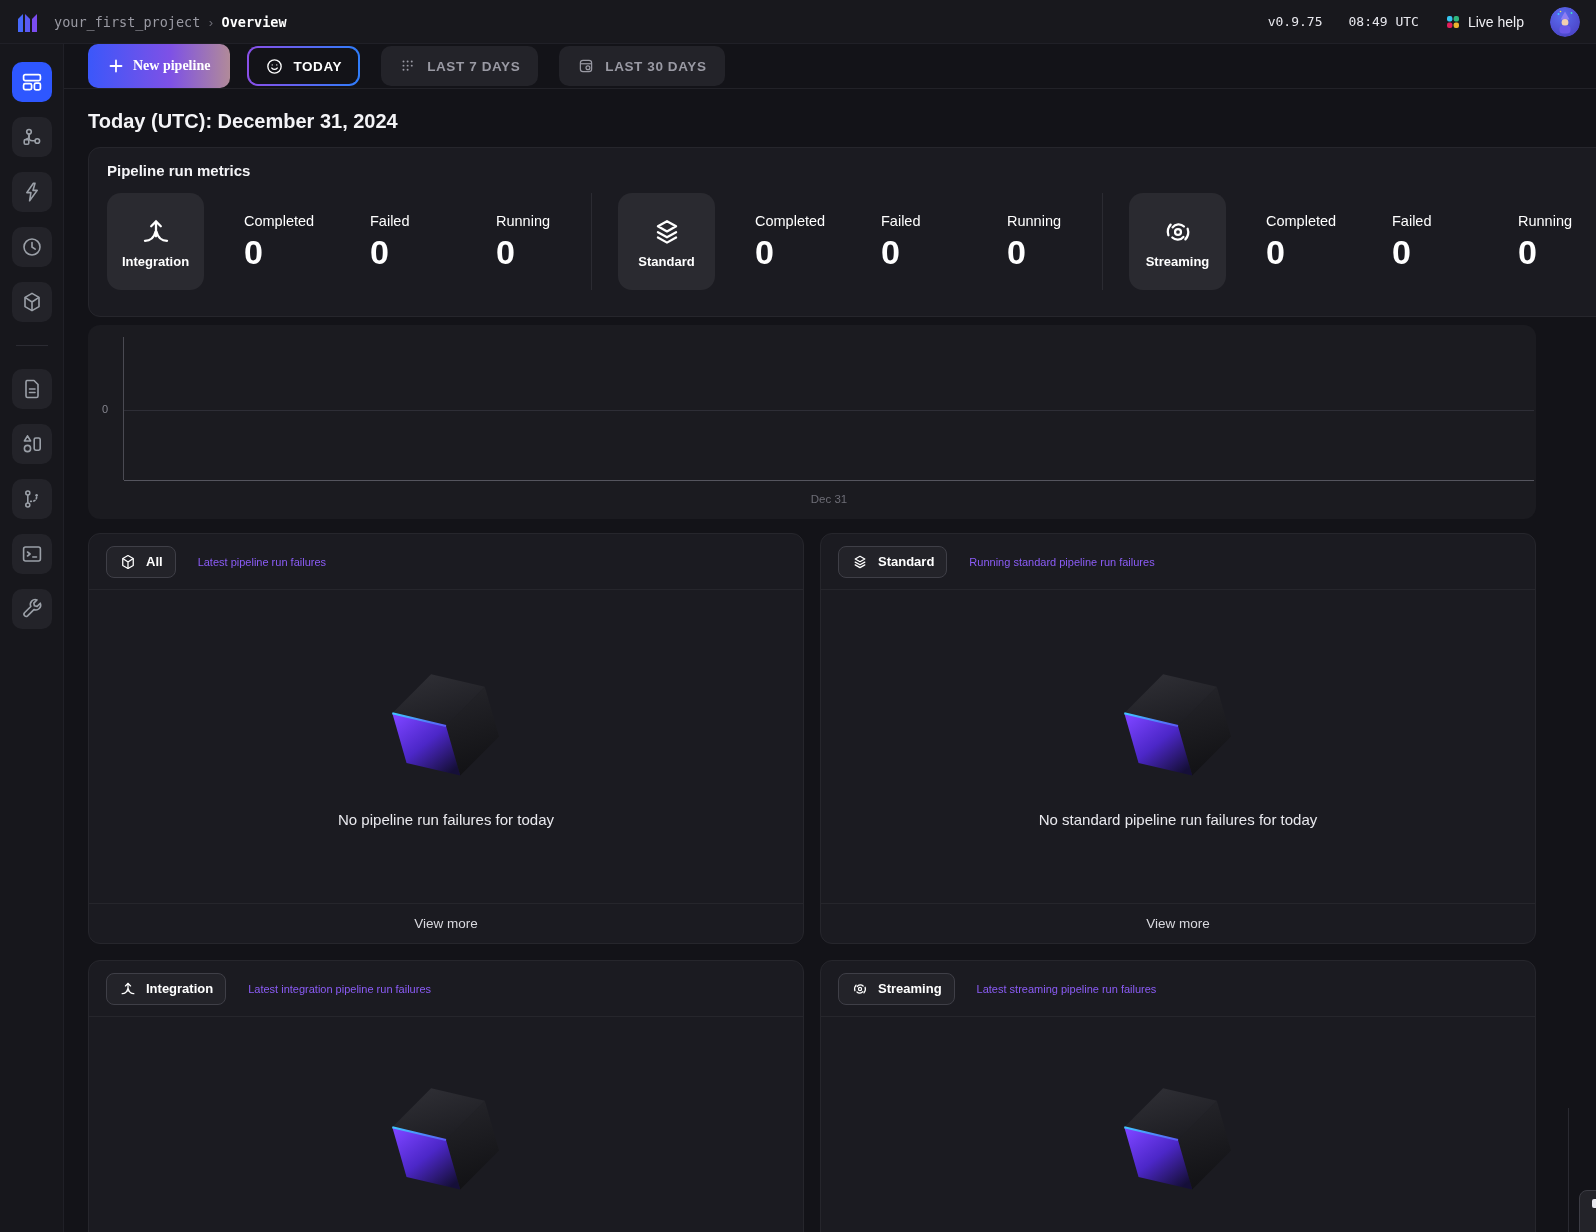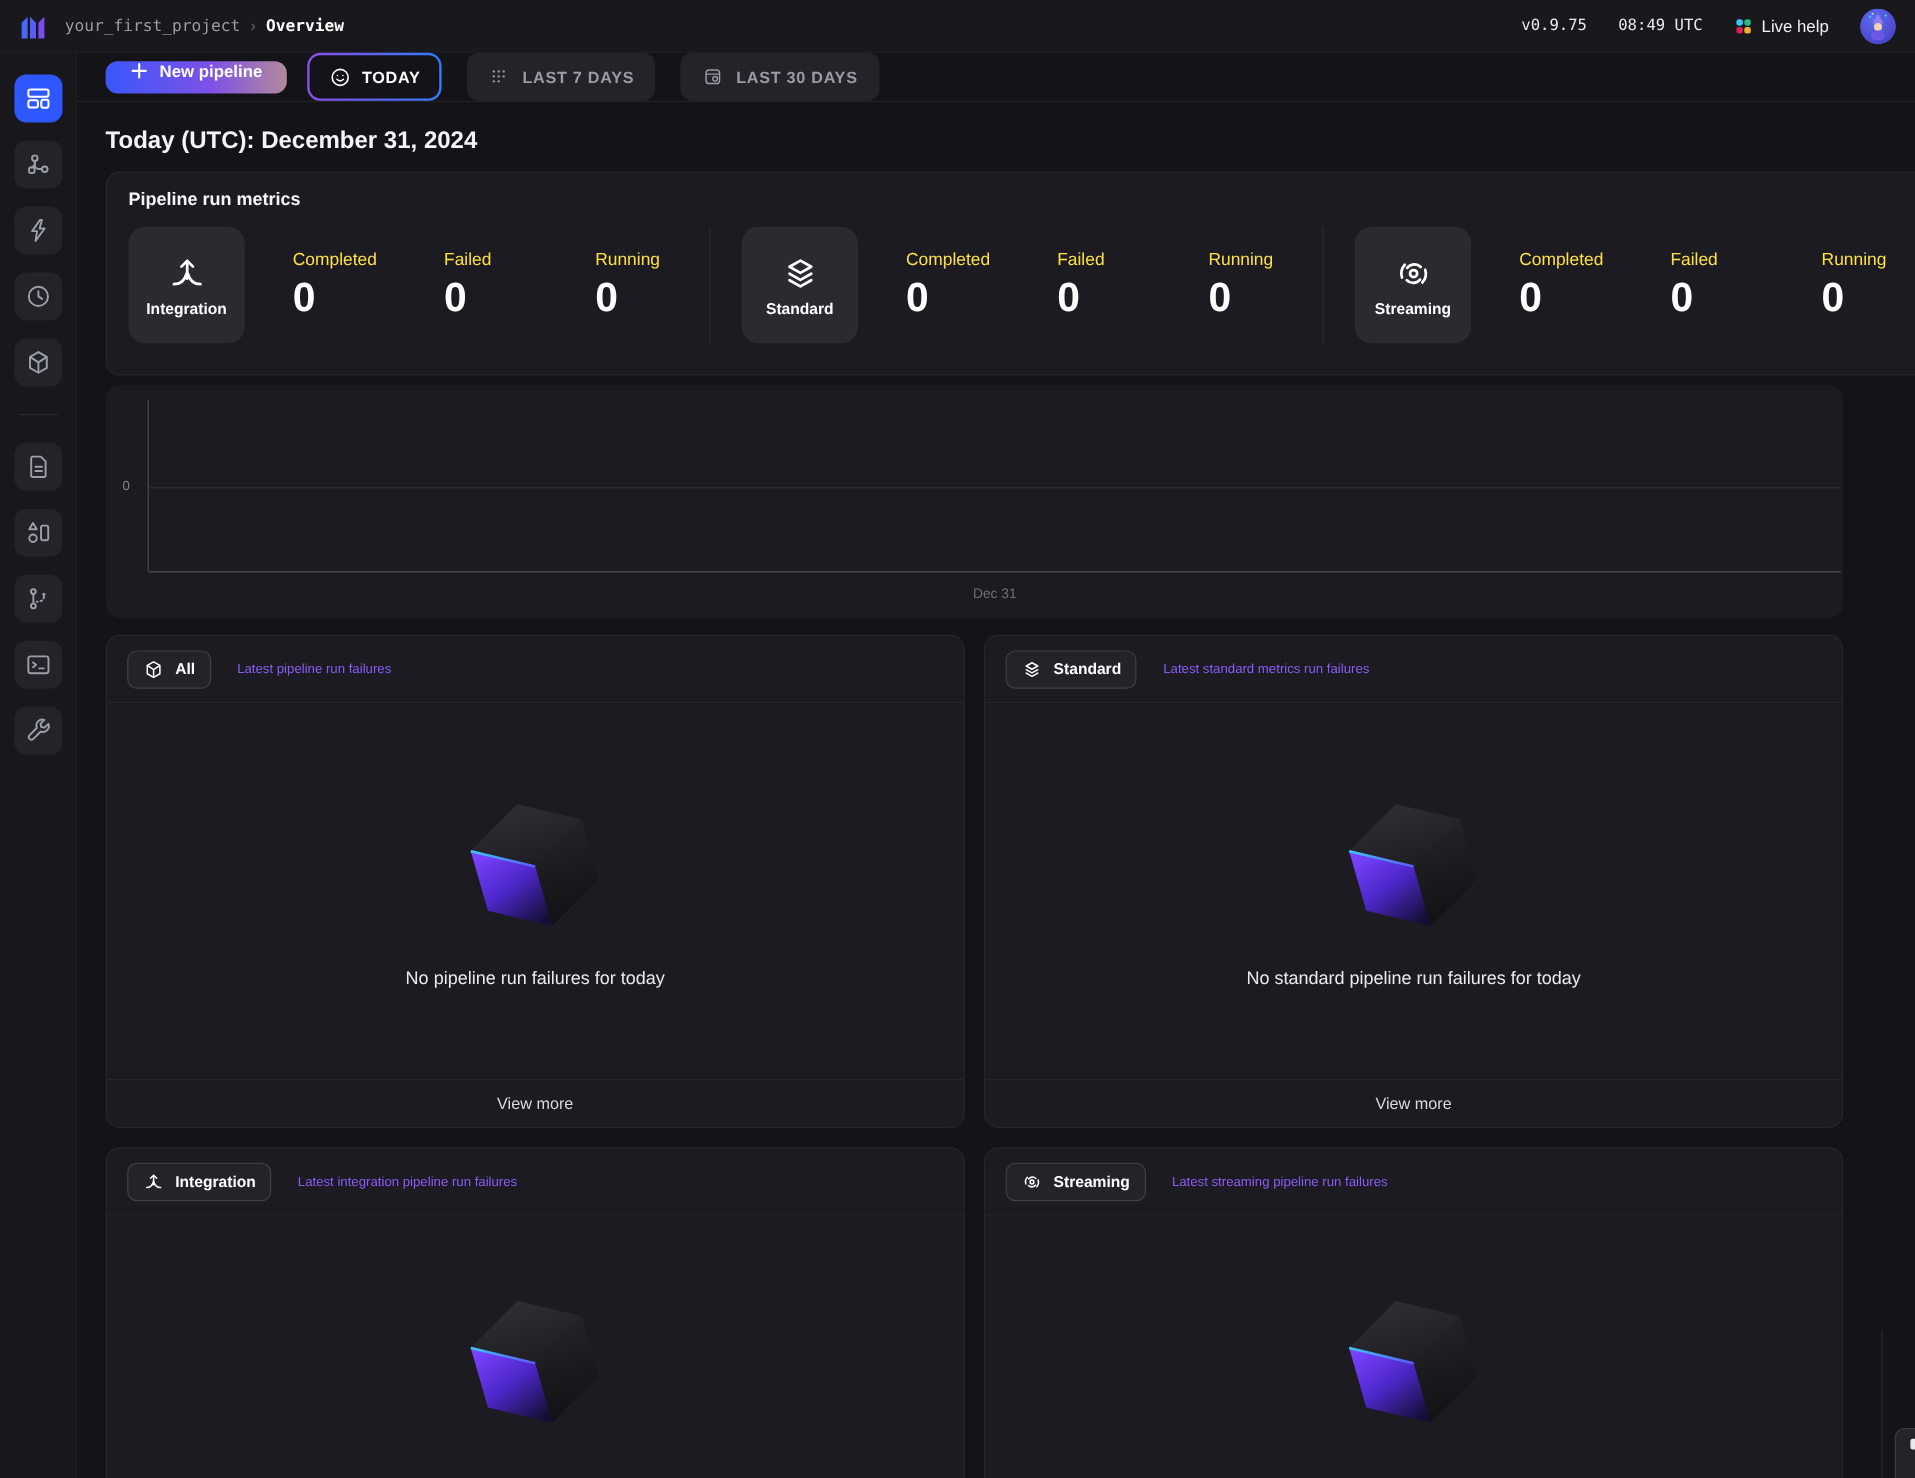--- a/index.html
+++ b/index.html
@@ -41,24 +41,24 @@
   .nav-divider { width:32px; height:1px; background:#2b2b32; margin:8px 0; }
 
   .main { flex:1; display:flex; flex-direction:column; min-width:0; }
 
   
   .toolbar {
     height:74px; display:flex; align-items:center; gap:17px;
     padding:0 24px; border-bottom:1px solid #222228;
   }
   .btn-gradient {
-    height:27px; border:none; border-radius:10px; padding:0 20px;
+    height:44px; border:none; border-radius:10px; padding:0 20px;
     background:linear-gradient(90deg,#3b57fa 0%,#7e51e6 58%,#b18a99 100%);
-    color:#fff; font-weight:bold; font-size:14px; display:flex; gap:9px;
-    cursor:pointer; font-family:Liberation Sans, sans-serif;
+    color:#fff; font-weight:bold; font-size:14px; display:flex; align-items:center; gap:9px;
+    cursor:pointer; font-family:Liberation Serif, serif;
   }
   .btn-today-wrap {
     padding:2px; border-radius:11px;
     background:linear-gradient(90deg,#8a4fe8,#2f7dfb); cursor:pointer;
   }
   .btn-today {
     height:36px; border:none; border-radius:9px; padding:0 16px; background:#131318;
     color:#fff; font-weight:bold; font-size:13.5px; letter-spacing:.6px;
     display:flex; align-items:center; gap:9px; cursor:pointer;
     font-family:"Liberation Sans", sans-serif;
@@ -82,21 +82,21 @@
   .metrics-row { display:flex; margin-top:14px; }
   .metric-group { flex:1; display:flex; align-items:center; gap:40px; }
   .metric-group + .metric-group { border-left:1px solid #2b2b32; padding-left:26px; }
   .metric-tile {
     width:97px; height:97px; background:#2a2a30; border-radius:14px;
     display:flex; flex-direction:column; align-items:center; justify-content:center;
     gap:5px; color:#fff; cursor:pointer; flex-shrink:0;
   }
   .metric-tile-label { font-size:13px; font-weight:bold; }
   .stat { min-width:86px; }
-  .stat-label { font-size:14.5px; color:#fde047; }
+  .stat-label { font-size:14.5px; color:#ffffff; }
   .stat-value { font-size:34px; font-weight:bold; color:#fff; margin-top:4px; line-height:38px; }
 
   .chart-title { font-size:15px; font-weight:bold; margin-top:25px; }
   .chart-panel {
     width:1448px; height:194px; background:#1b1b20; border-radius:12px; margin-top:8px;
     position:relative;
   }
   .y-axis { position:absolute; left:35px; top:12px; height:143px; width:1px; background:#4a4a52; }
   .y-tick { position:absolute; left:14px; top:78px; font-size:11px; color:#85858e; }
   .gridline-zero { position:absolute; left:36px; right:2px; top:85px; height:1px; background:#2e2e36; }
@@ -477,21 +477,21 @@
             <div class="pill">
               <span>
                 <svg width="18" height="18" viewBox="0 0 24 24" fill="none" stroke="#fff" stroke-width="1.7" stroke-linejoin="round" stroke-linecap="round">
                   <path d="M12 4.4 18.4 8 12 11.6 5.6 8z"></path>
                   <path d="M5.6 12.1 12 15.7l6.4-3.6"></path>
                   <path d="M5.6 15.9 12 19.5l6.4-3.6"></path>
                 </svg>
               </span>
               <span>Standard</span>
             </div>
-            <div class="fail-title">Latest standard metrics run failures</div>
+            <div class="fail-title">Running standard pipeline run failures</div>
           </div>
           <div class="fail-body">
             <div class="cube-wrap">
               <svg width="118" height="122" viewBox="0 0 100 104">
                 <polygon points="50,6 91,29 50,52 9,29" fill="url(#cubeTop)"></polygon>
                 <polygon points="91,29 91,73 50,96 50,52" fill="url(#cubeRight)"></polygon>
                 <polygon points="9,29 50,52 50,96 9,73" fill="url(#cubeLeft)"></polygon>
                 <path d="M9 29 50 52" stroke="url(#cubeEdge)" stroke-width="1.8" fill="none"></path>
               </svg>
             </div>

